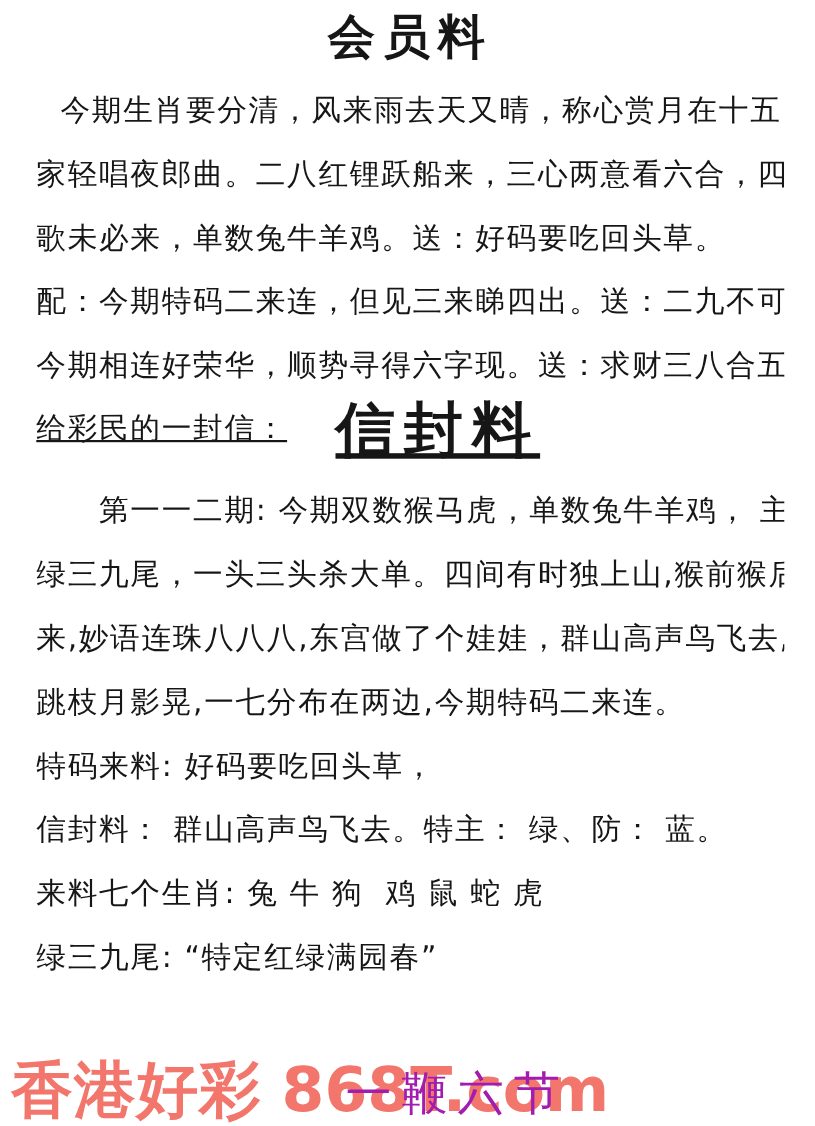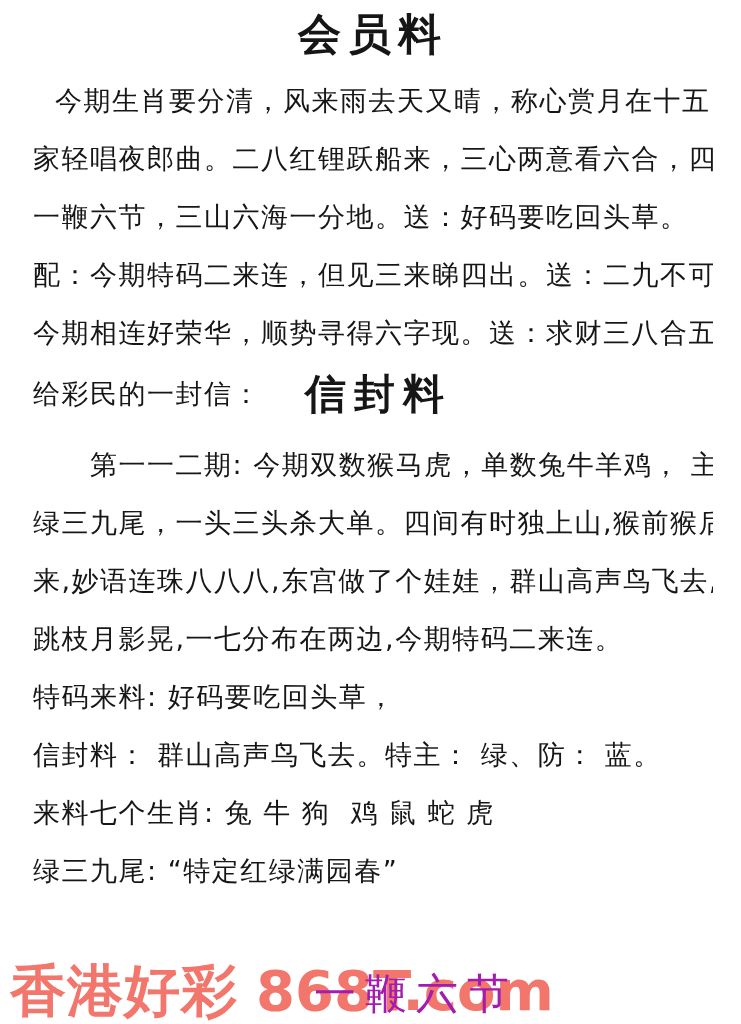--- a/index.html
+++ b/index.html
@@ -36,31 +36,32 @@
     line-height: 58px;
     height: 58px;
     letter-spacing: 1.5px;
     white-space: pre;
     overflow: hidden;
   }
   .indent-1 { padding-left: 22px; }
   .indent-2 { padding-left: 57px; }
   .intro-row {
     display: flex;
-    align-items: center;
+    align-items: flex-start;
     height: 64px;
     white-space: nowrap;
+    text-decoration: underline;
   }
   .intro-label {
     font-size: 27px;
     line-height: 56px;
     letter-spacing: 1.5px;
   }
   .envelope-title {
-    font-size: 41px;
+    font-size: 54px;
     font-weight: 700;
     letter-spacing: 8px;
     line-height: 58px;
     margin-left: 44px;
   }
   .footer {
     position: absolute;
     left: 10px;
     right: 0;
     bottom: -8px;
@@ -96,21 +97,21 @@
 <body>
 
 <div class="page" style="color: rgb(22, 22, 22);">
   <div class="inner">
 
     <h1 class="doc-title">会员料</h1>
 
     <div class="body-lines" id="member-lines">
         <div class="line indent-1">今期生肖要分清，风来雨去天又晴，称心赏月在十五，谁</div>
         <div class="line">家轻唱夜郎曲。二八红锂跃船来，三心两意看六合，四面楚</div>
-        <div class="line">一鞭六节，三山六海一分地。送：好码要吃回头草。</div>
+        <div class="line">歌未必来，单数兔牛羊鸡。送：好码要吃回头草。</div>
         <div class="line">配：今期特码二来连，但见三来睇四出。送：二九不可缺。</div>
         <div class="line">今期相连好荣华，顺势寻得六字现。送：求财三八合五捉</div>
       </div>
 
     <div class="intro-row">
       <span class="intro-label">给彩民的一封信：</span>
       <span class="envelope-title">信封料</span>
     </div>
 
     <div class="body-lines" id="envelope-lines">

